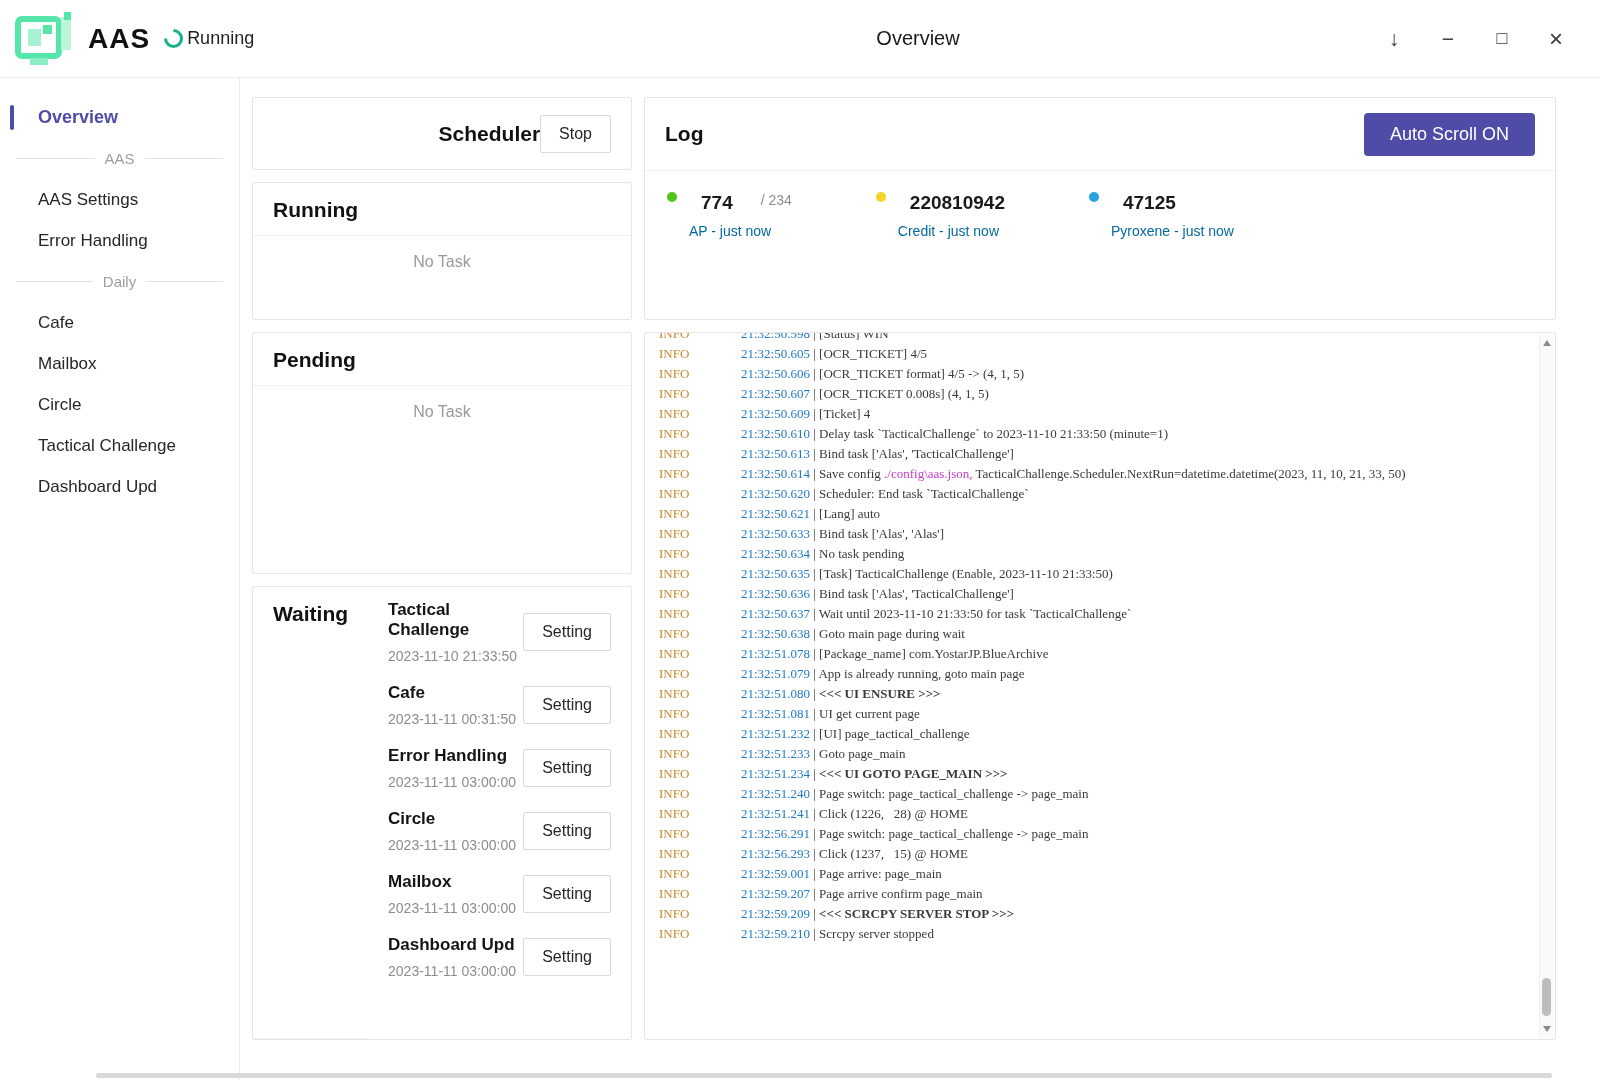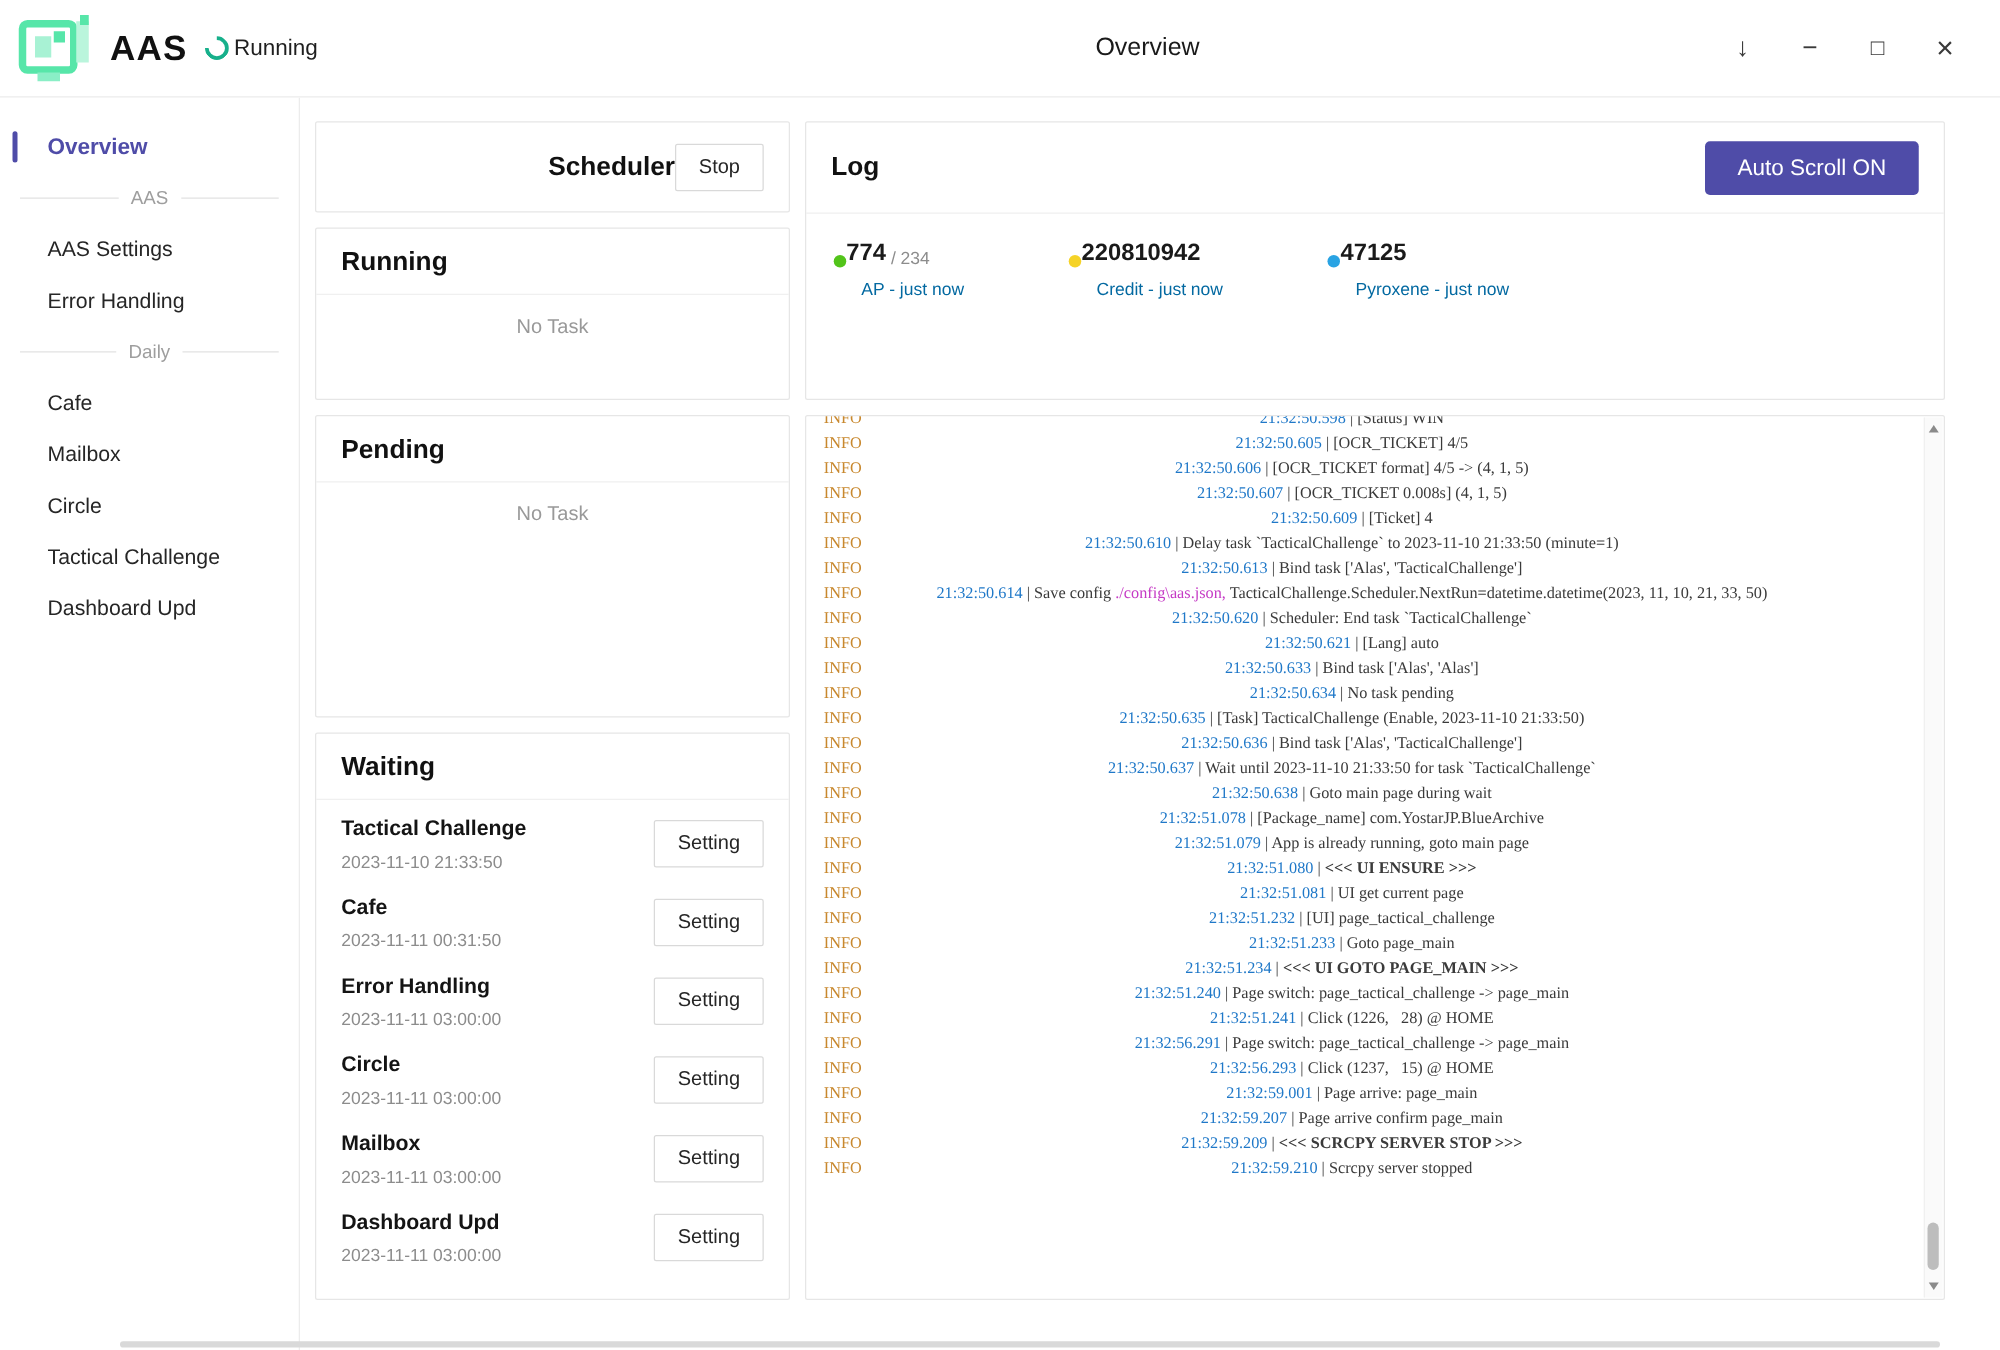--- a/index.html
+++ b/index.html
@@ -44,41 +44,41 @@
   .card { background:#fff; border:1px solid #e6e6e6; border-radius:2px; }
   .card-title { font-size:21px; font-weight:700; color:#111; }
   .card-head { padding:15px 20px 13px; border-bottom:1px solid #f0f0f0; }
   .empty { text-align:center; color:#999; font-size:16px; padding-top:17px; }
 
   .sched-card { height:73px; flex:none; display:flex; align-items:center; justify-content:flex-end; padding:0 20px; }
   .btn { background:#fff; border:1px solid #d9d9d9; border-radius:2px; padding:9px 18px; font-size:16px; color:#262626; font-family:inherit; cursor:pointer; }
   .run-card { height:138px; flex:none; }
   .pend-card { height:242px; flex:none; }
 
-  .wait-card { flex:1; min-height:0; display:flex; flex-direction:column; }
+  .wait-card { flex:1; min-height:0; display:flex; flex-direction:row; }
   .wait-list { padding:3px 20px 0; flex:1; overflow:hidden; }
   .wait-row { display:flex; align-items:center; justify-content:space-between; padding:10px 0 9px; }
   .wait-name { font-size:17px; font-weight:700; color:#141414; }
   .wait-time { font-size:14px; color:#8c8c8c; margin-top:8px; }
 
   .log-card { height:223px; flex:none; }
   .log-head { height:73px; display:flex; align-items:center; justify-content:space-between; padding:0 20px; border-bottom:1px solid #f0f0f0; }
   .btn-primary { background:#4F4CA8; color:#fff; border:none; border-radius:4px; padding:11px 26px; font-size:18px; font-family:inherit; cursor:pointer; }
   .stats { display:flex; gap:84px; padding:21px 22px; }
-  .stat-top { display:flex; align-items:flex-end; gap:0; }
+  .stat-top { display:flex; align-items:flex-start; gap:24px; }
   .dot { width:10px; height:10px; border-radius:50%; flex:none; }
   .stat-value { font-size:19px; font-weight:700; color:#1a1a1a; }
   .stat-total { font-size:14px; color:#8c8c8c; margin-left:4px; }
   .stat-label { font-size:14px; color:#0369a1; margin:9px 0 0 22px; }
 
   .log-output { flex:1; min-height:0; position:relative; overflow:hidden; padding:0 20px 0 14px; }
   .log-lines { margin-top:-9px; font-family:Liberation Serif, serif; font-size:13px; line-height:20px; color:#3a3a3a; }
   .log-line { display:flex; }
   .lvl { width:82px; flex:none; color:#c8882e; }
-  .lc { width:681px; max-width:681px; white-space:pre-wrap;text-align:center; }
+  .lc { width:681px; max-width:681px; white-space:pre-wrap; }
   .time { color:#1f78c8; }
 
   .vscroll { position:absolute; top:1px; right:1px; bottom:1px; width:15px; background:#fafafa; border-left:1px solid #f0f0f0; }
   .sb-up,.sb-down { position:absolute; left:50%; transform:translateX(-50%); width:0; height:0; border-left:4px solid transparent; border-right:4px solid transparent; }
   .sb-up { top:6px; border-bottom:6px solid #8a8a8a; }
   .sb-down { bottom:6px; border-top:6px solid #8a8a8a; }
   .sb-thumb { position:absolute; left:2px; width:9px; height:38px; bottom:22px; background:#bdbdbd; border-radius:5px; }
 
   .hscroll { position:absolute; left:90px; right:0; bottom:0; height:9px; }
   .hthumb { position:absolute; left:6px; right:48px; top:2px; height:5px; background:#d9d9d9; border-radius:3px; }

